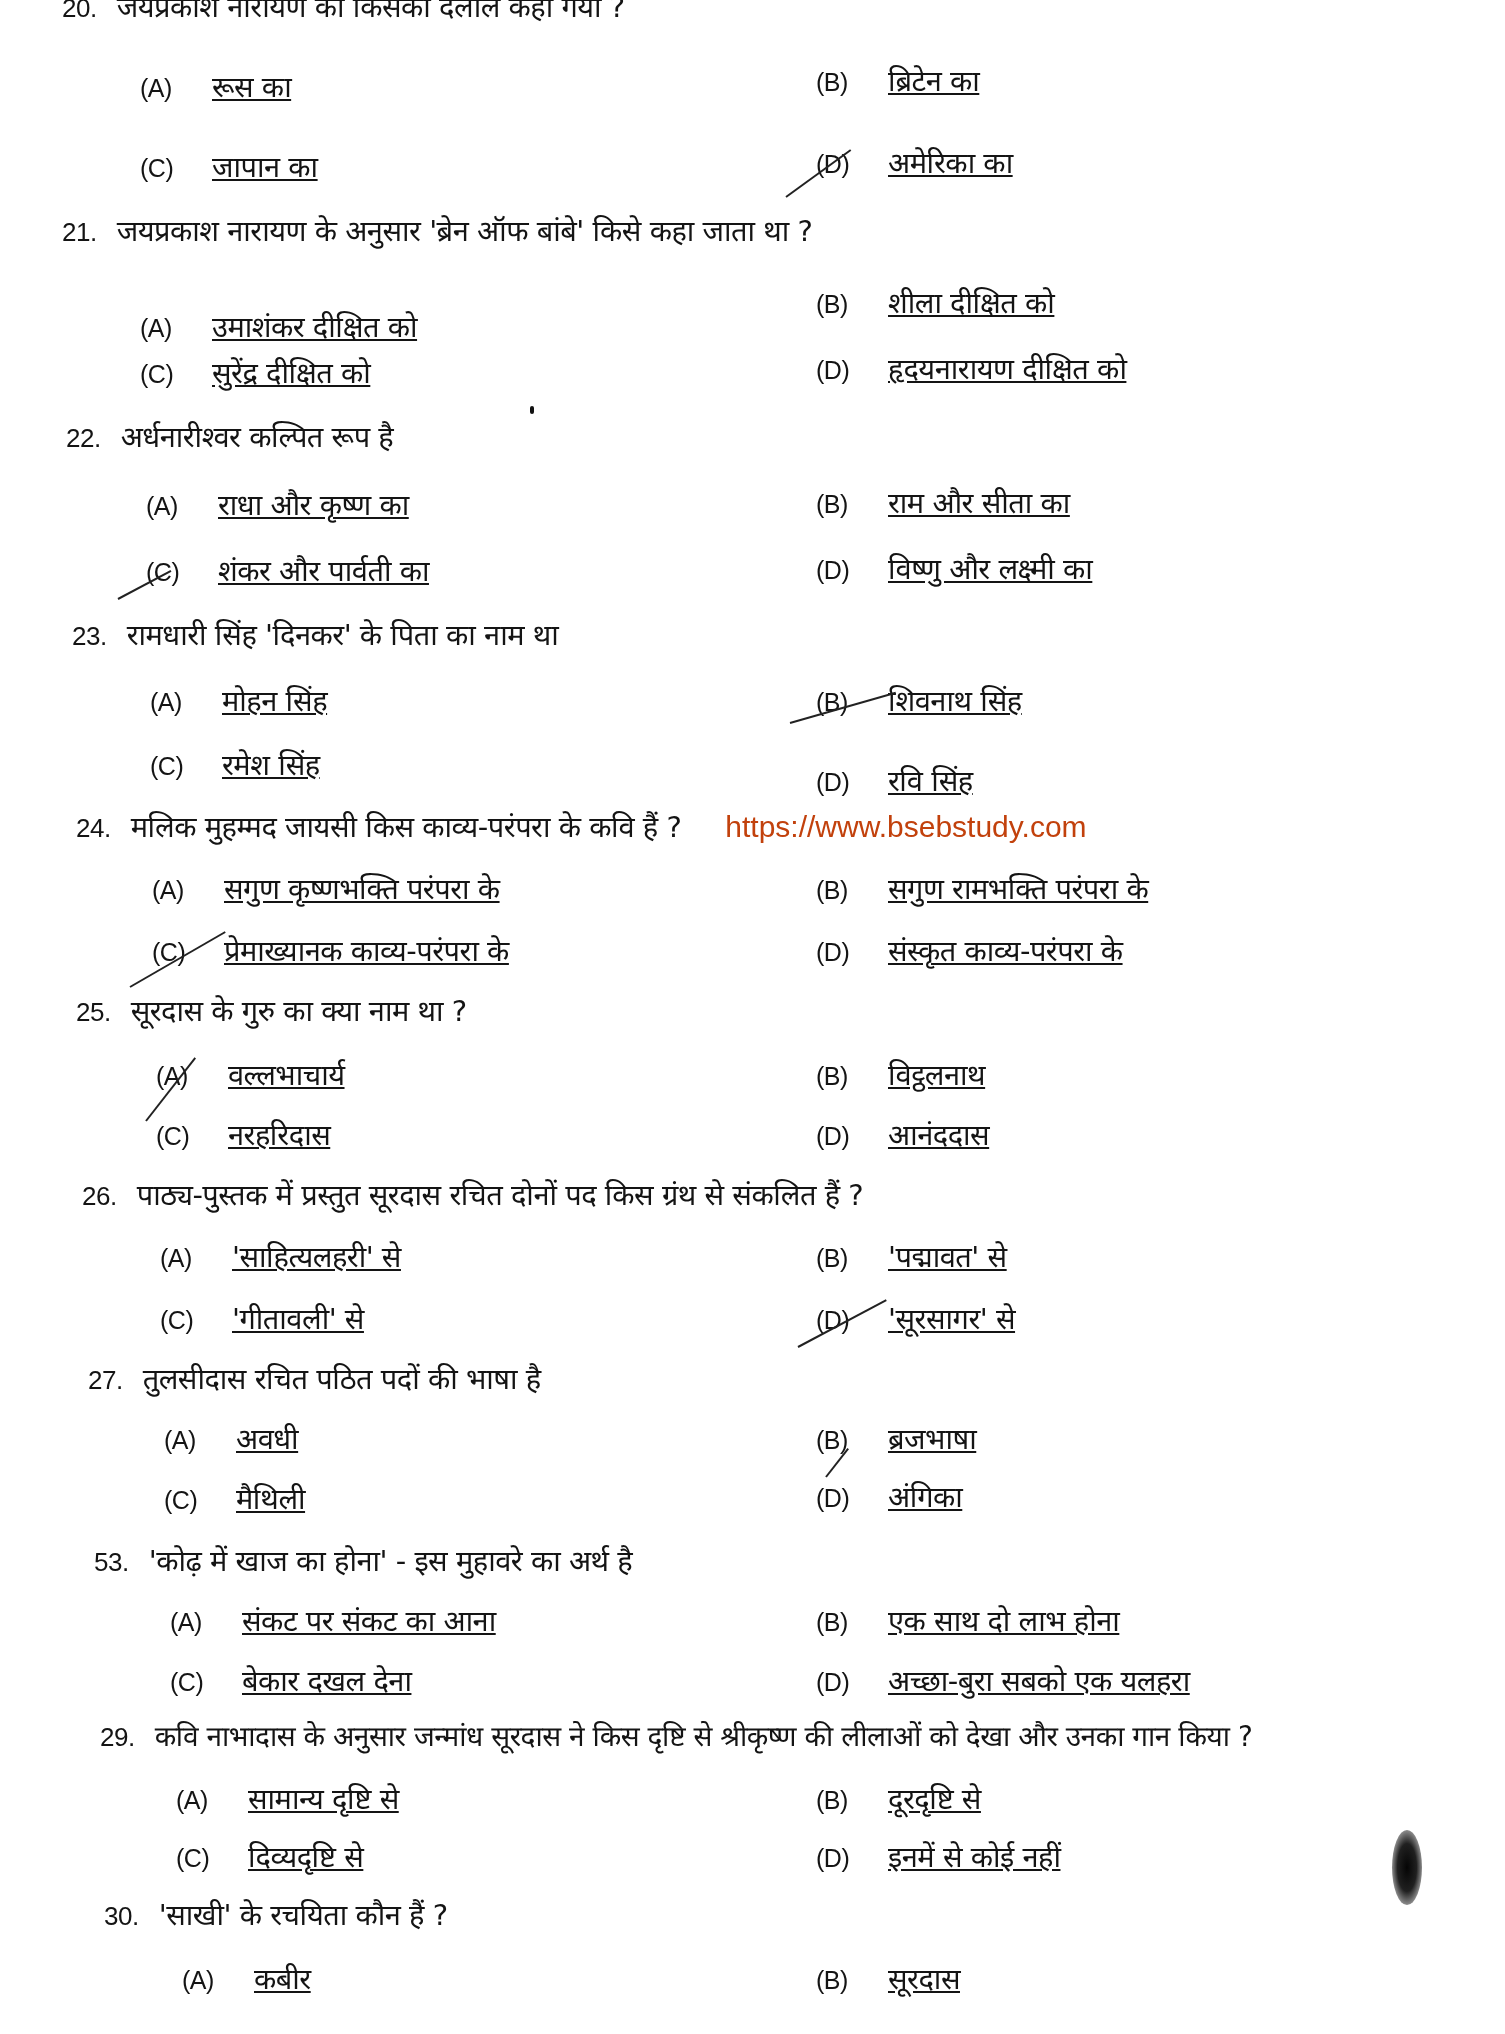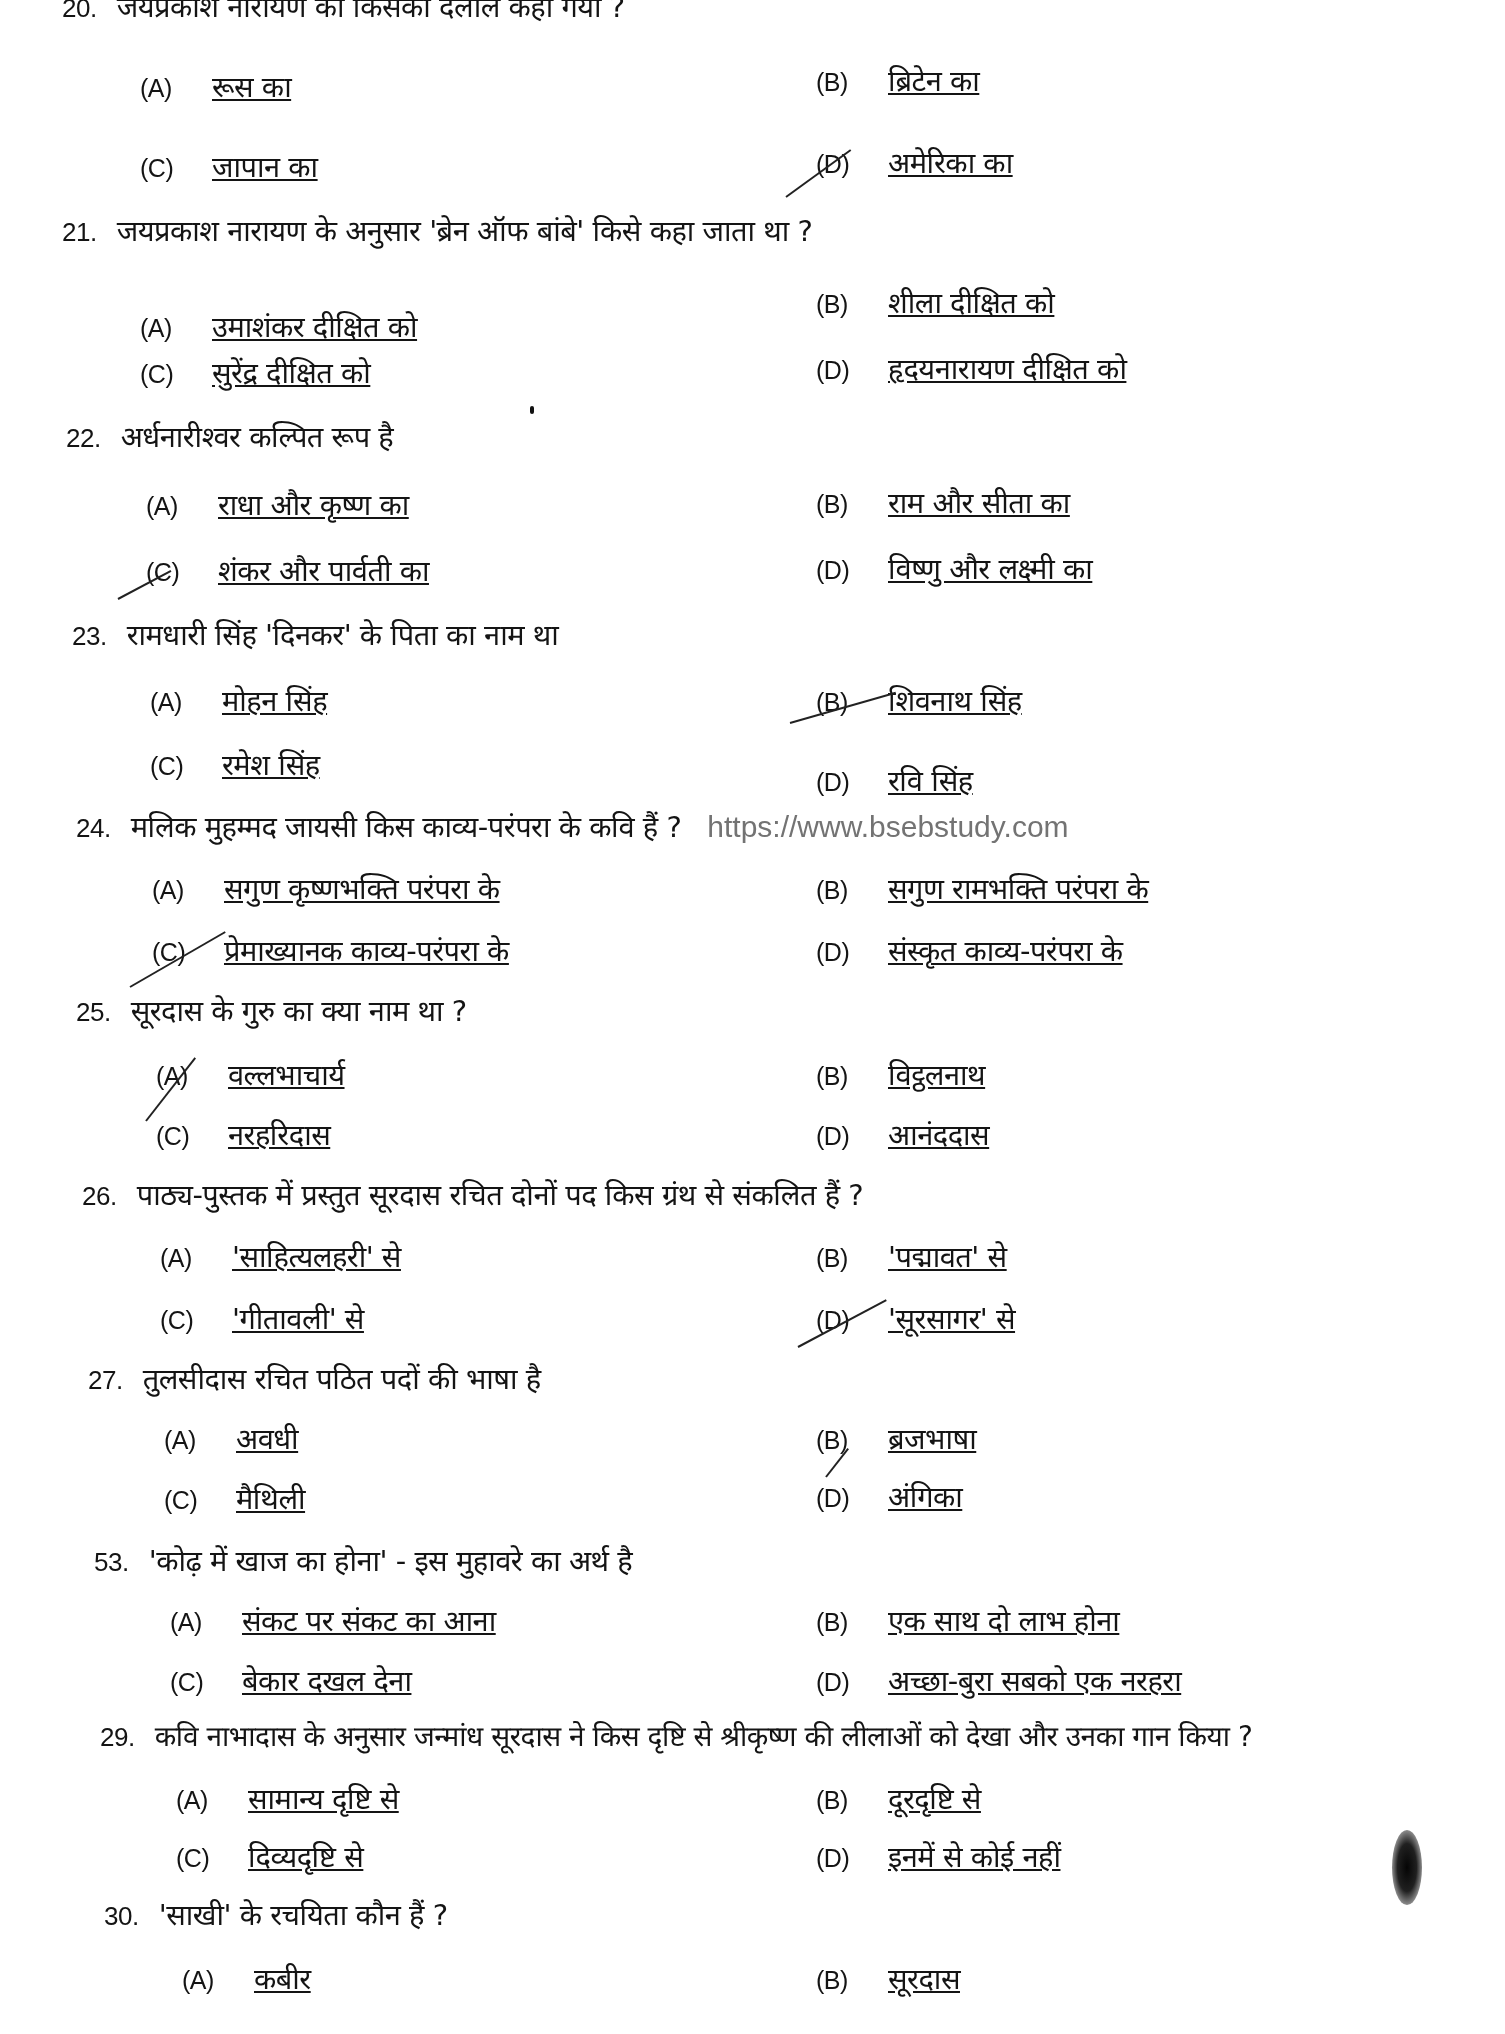--- a/index.html
+++ b/index.html
@@ -6,21 +6,21 @@
   body {
     width: 1505px; height: 2034px; background: #ffffff; position: relative; overflow: hidden;
     font-family: "DejaVu Sans", "Liberation Sans", sans-serif; color: #141414;
   }
   .page { position: absolute; left: 0; top: 0; width: 1505px; height: 2034px; }
   .q { position: absolute; left: 0; width: 1505px; }
   .qline { position: absolute; font-size: 29px; white-space: nowrap; letter-spacing: -0.5px; }
   .qnum { display: inline-block; font-family: "Liberation Sans", sans-serif; font-size: 26px; margin-right: 20px; }
   .opt { position: absolute; font-size: 29px; white-space: nowrap; letter-spacing: -0.5px; text-decoration: underline; }
   .olabel { display: inline-block; font-family: "Liberation Sans", sans-serif; font-size: 25px; width: 72px; position: relative; }
-  .url { font-family: "Liberation Sans", sans-serif; font-size: 30px; margin-left: 26px; color: #737373; letter-spacing: 0; }
+  .url { font-family: "Liberation Sans", sans-serif; font-size: 30px; margin-left: 44px; color: #c2410c; letter-spacing: 0; }
   .tick { position: absolute; height: 2px; background: #222; transform-origin: left center; }
   .blot {
     position: absolute; left: 1392px; top: 1830px; width: 30px; height: 75px; border-radius: 50%;
     background: radial-gradient(ellipse at center, #050505 0%, #202020 45%, #8a8a8a 70%, rgba(255,255,255,0) 100%);
   }
   .speck { position: absolute; width: 4px; height: 8px; background: #111; border-radius: 2px; }
 </style>
 </head>
 <body>
 
@@ -96,21 +96,21 @@
     <div class="tick" style="left:826px; top:1476px; width:36px; transform:rotate(-52deg);"></div>
     <div class="opt" style="left:164px; top:1478px;"><span class="olabel">(C)</span><span>मैथिली</span></div>
     <div class="opt" style="left:816px; top:1476px;"><span class="olabel">(D)</span><span>अंगिका</span></div>
   </div>
 
   <div class="q">
     <div class="qline" style="left:94px; top:1540px;"><span class="qnum">53.</span><span>'कोढ़ में खाज का होना' - इस मुहावरे का अर्थ है</span></div>
     <div class="opt" style="left:170px; top:1600px;"><span class="olabel">(A)</span><span>संकट पर संकट का आना</span></div>
     <div class="opt" style="left:816px; top:1600px;"><span class="olabel">(B)</span><span>एक साथ दो लाभ होना</span></div>
     <div class="opt" style="left:170px; top:1660px;"><span class="olabel">(C)</span><span>बेकार दखल देना</span></div>
-    <div class="opt" style="left:816px; top:1660px;"><span class="olabel">(D)</span><span>अच्छा-बुरा सबको एक नरहरा</span></div>
+    <div class="opt" style="left:816px; top:1660px;"><span class="olabel">(D)</span><span>अच्छा-बुरा सबको एक यलहरा</span></div>
   </div>
 
   <div class="q">
     <div class="qline" style="left:100px; top:1716px; font-size:28px;"><span class="qnum">29.</span><span>कवि नाभादास के अनुसार जन्मांध सूरदास ने किस दृष्टि से श्रीकृष्ण की लीलाओं को देखा और उनका गान किया ?</span></div>
     <div class="opt" style="left:176px; top:1778px;"><span class="olabel">(A)</span><span>सामान्य दृष्टि से</span></div>
     <div class="opt" style="left:816px; top:1778px;"><span class="olabel">(B)</span><span>दूरदृष्टि से</span></div>
     <div class="opt" style="left:176px; top:1836px;"><span class="olabel">(C)</span><span>दिव्यदृष्टि से</span></div>
     <div class="opt" style="left:816px; top:1836px;"><span class="olabel">(D)</span><span>इनमें से कोई नहीं</span></div>
   </div>
 

